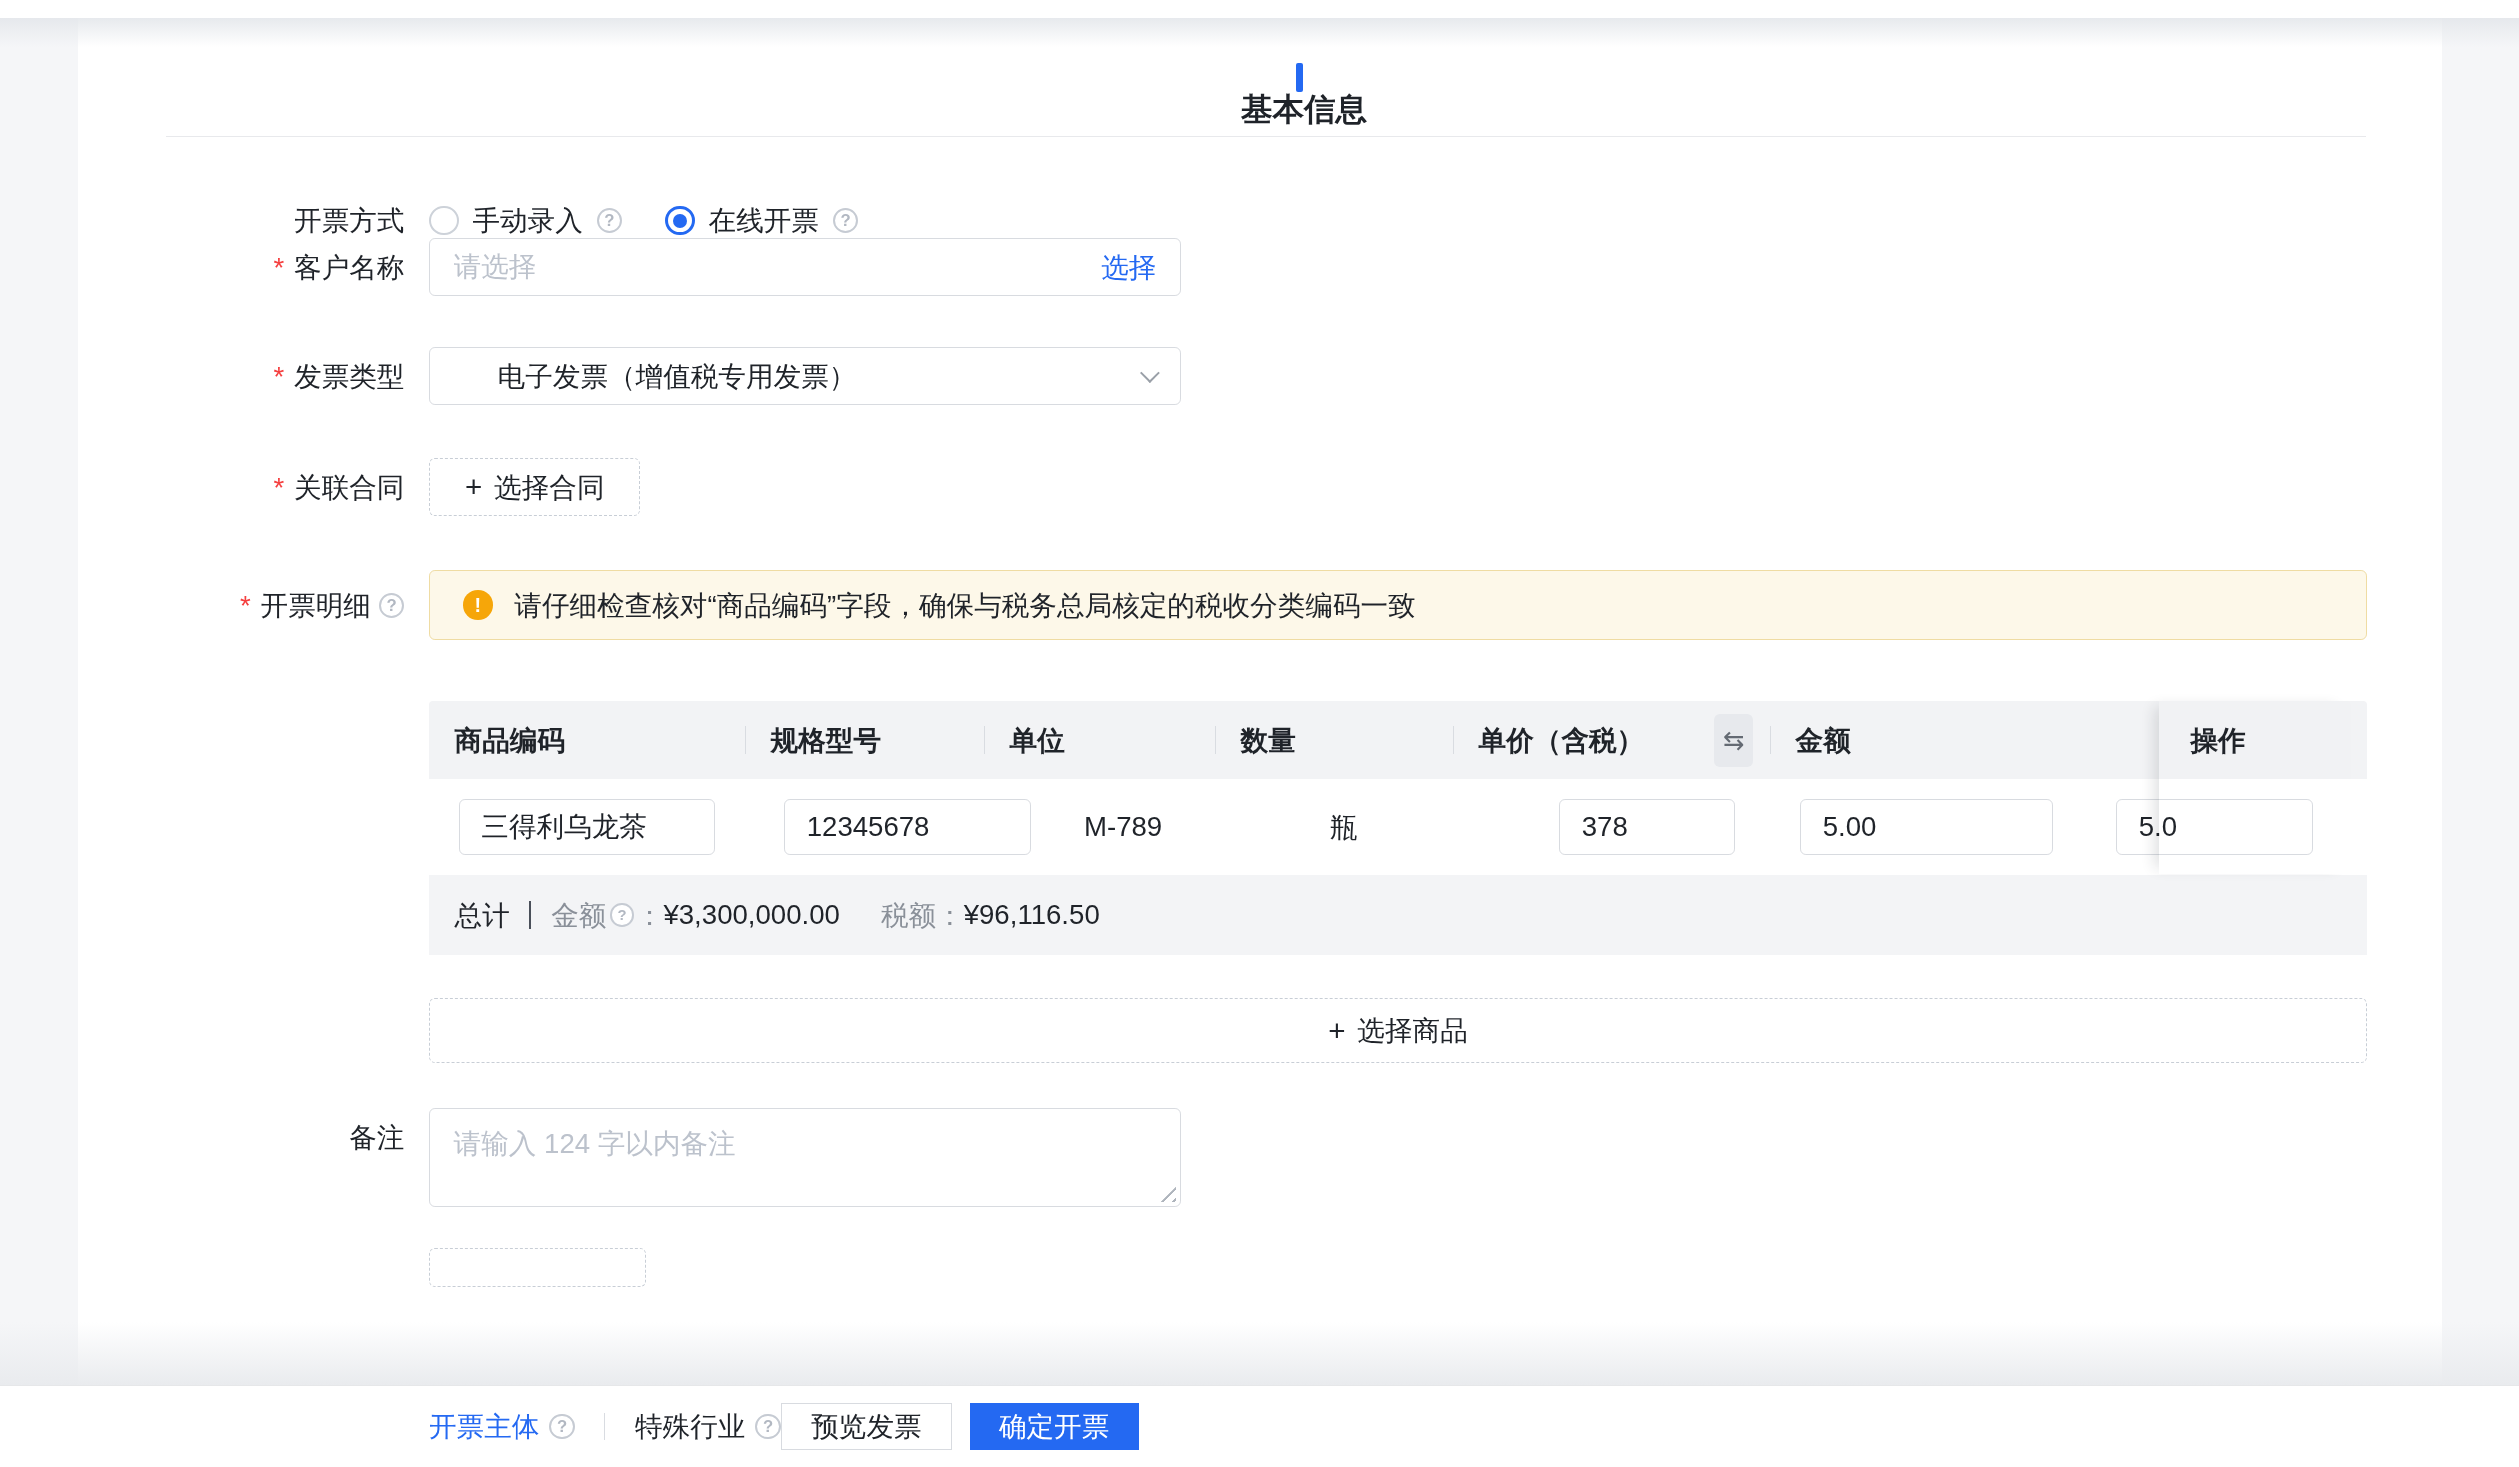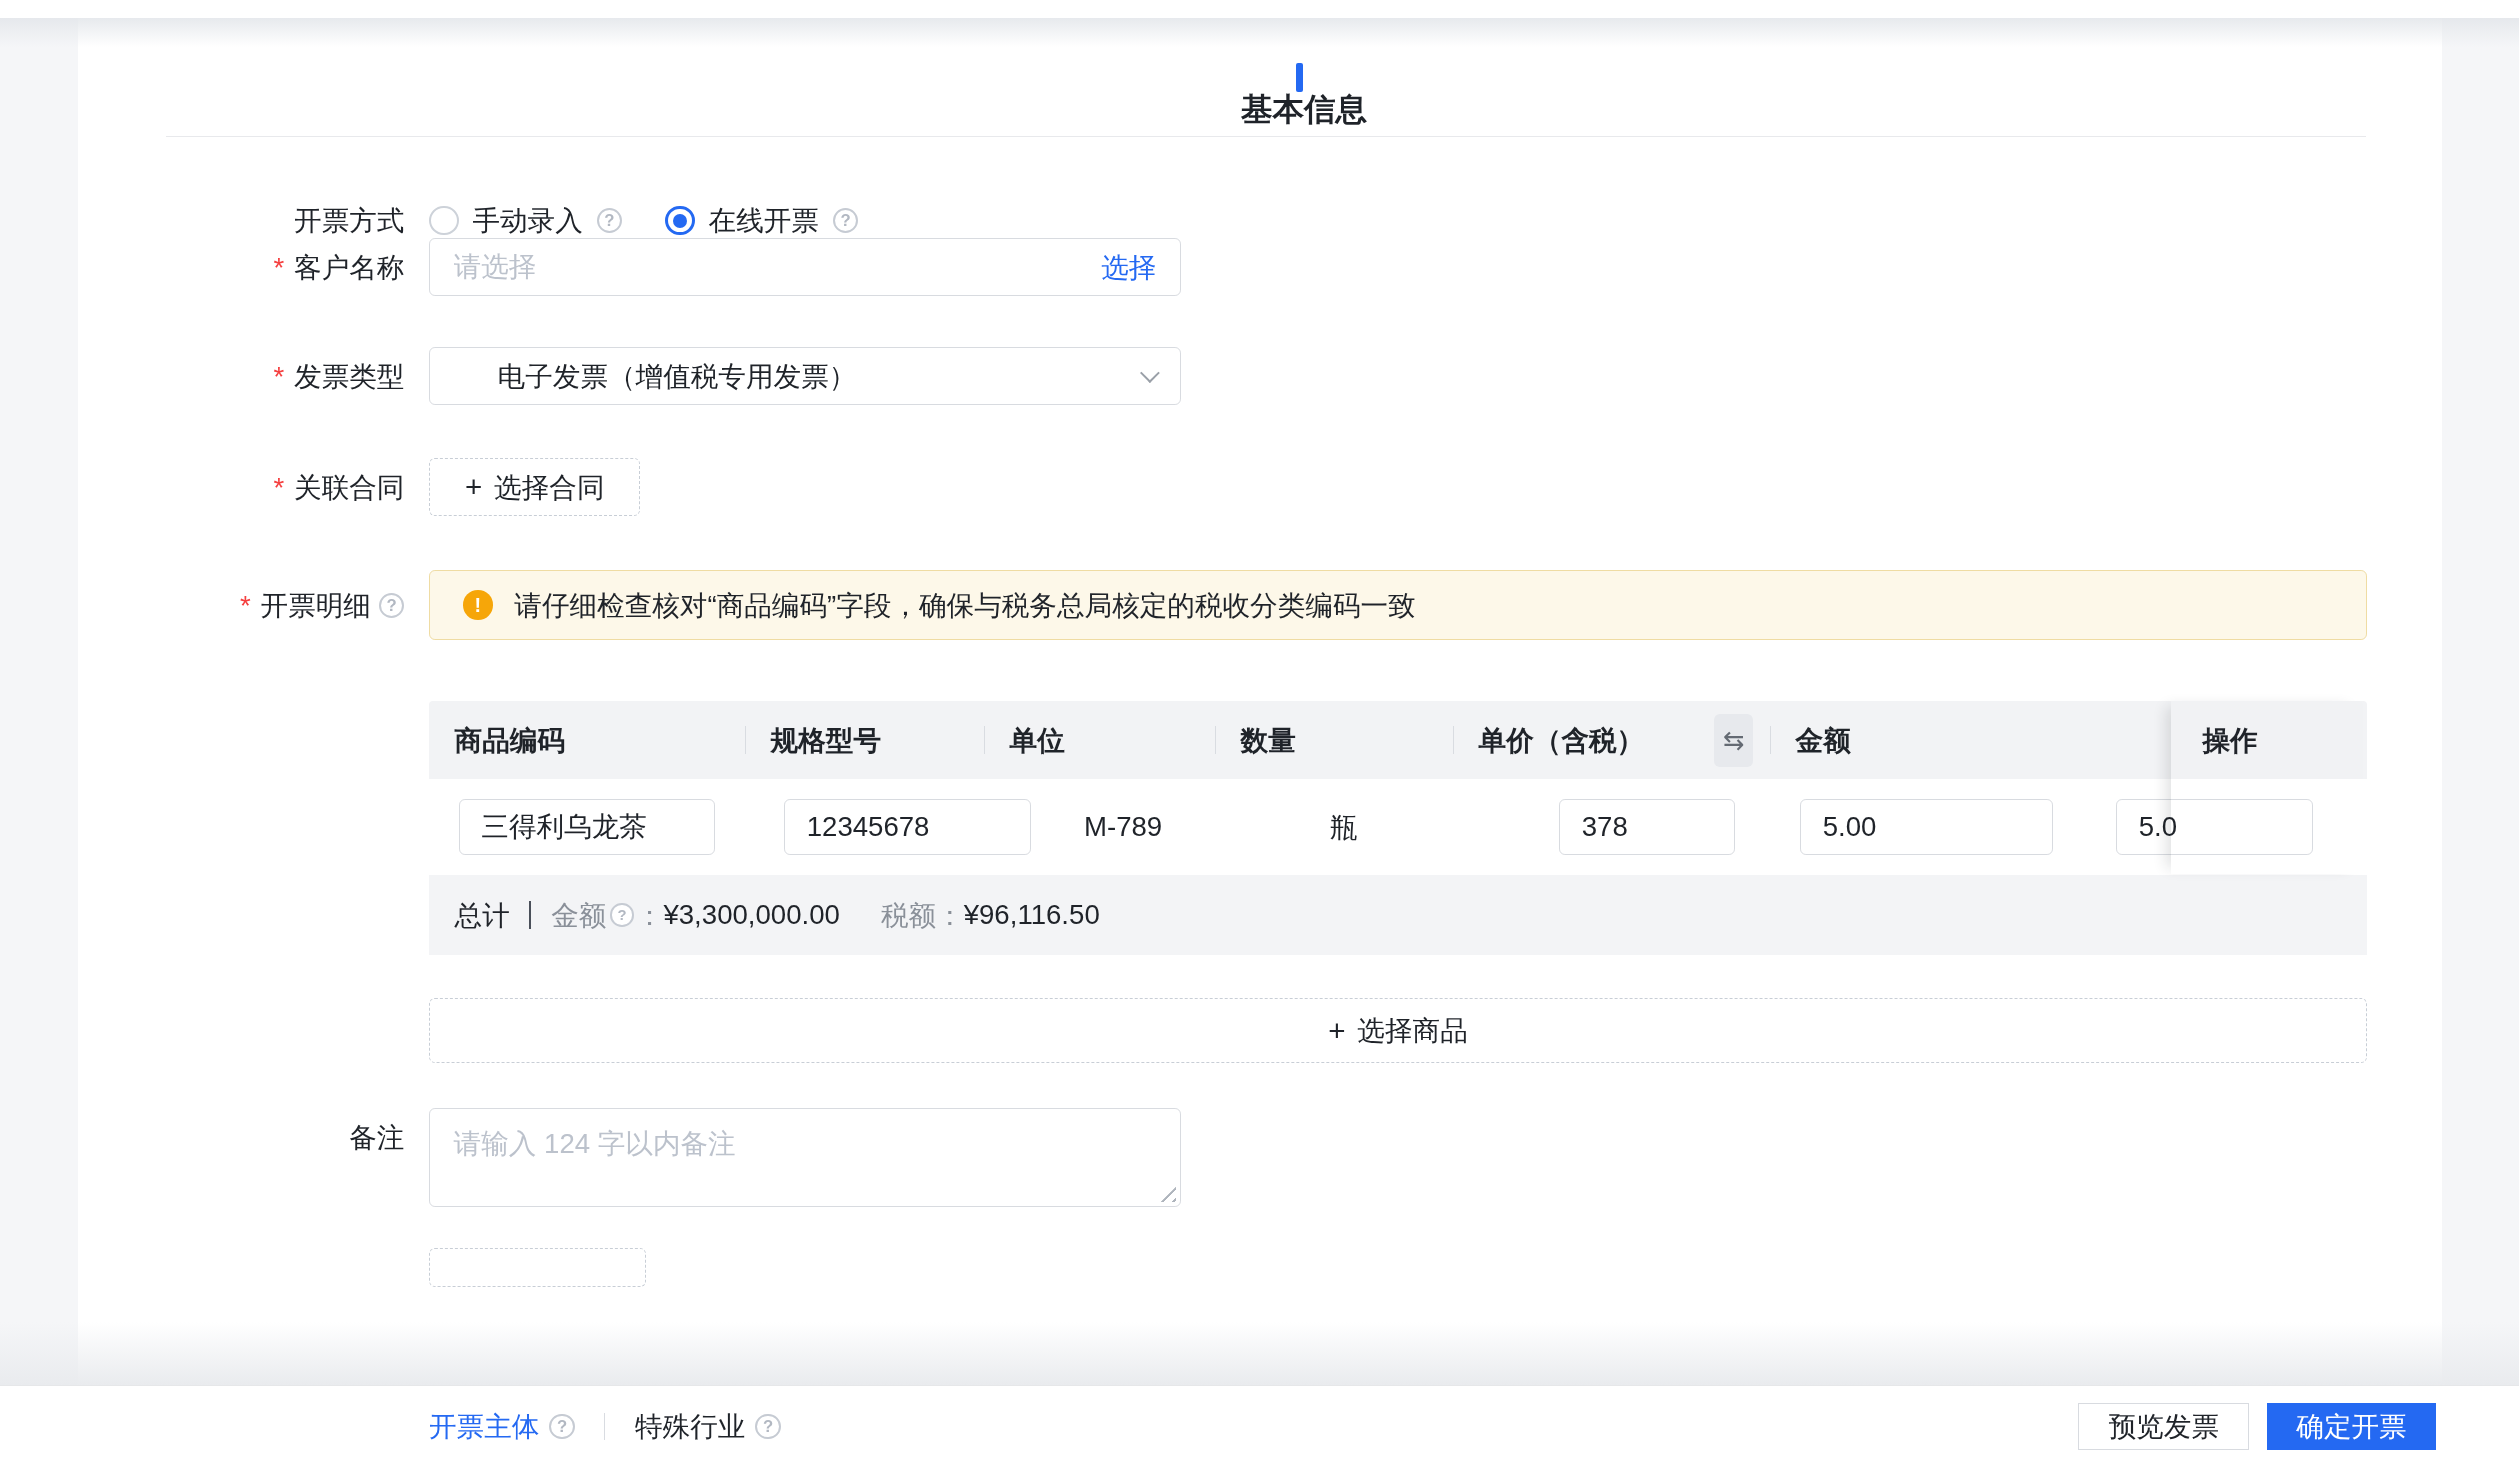--- a/index.html
+++ b/index.html
@@ -87,21 +87,21 @@
   .cell-input input { border: none; outline: none; width: 100%; font: inherit; color: #1f2329; background: transparent; }
   .cell-text { position: absolute; top: 0; height: 96px; display: flex; align-items: center; }
   .in-name  { left: 29.6px;  width: 256px; }
   .in-code  { left: 355px; width: 247px; }
   .tx-spec  { left: 655px; }
   .tx-unit  { left: 901px; }
   .in-qty   { left: 1130px; width: 176px; }
   .in-price { left: 1371px; width: 253px; }
   .in-amount{ left: 1687px; width: 197px; }
 
-  .ops-overlay { position: absolute; top: 0; right: 4px; width: 192px; height: 173px; z-index: 3;
+  .ops-overlay { position: absolute; top: 0; right: 16px; width: 192px; height: 173px; z-index: 3;
     box-shadow: -9.9px 0 13.8px -5.9px rgba(31,35,41,0.14); }
   .ops-head { height: 78px; background: #f1f2f4; display: flex; align-items: center; padding-left: 31.5px;
     font-weight: 700; border-radius: 0 3.9px 0 0; }
   .ops-body { height: 96px; background: #fff; display: flex; align-items: center; padding-left: 32.5px; }
 
   .totals-row { height: 80px; background: #f3f4f6; display: flex; align-items: center; padding-left: 25.6px; gap: 0; }
   .totals-row .sep { width: 2px; height: 27.6px; background: #4a505a; margin: 0 19.7px; }
   .muted { color: #8a9099; }
   .totals-row .help-icon { width: 23.6px; height: 23.6px; font-size: 14.8px; margin: 0 2px 0 3.9px; }
   .tot-val { font-weight: 400; }
@@ -115,21 +115,21 @@
     font: inherit; padding: 15.8px 23.6px; background: transparent; color: #1f2329; }
   .resize-corner { position: absolute; right: 3.9px; bottom: 3.9px; width: 15.8px; height: 15.8px; cursor: nwse-resize;
     background: repeating-linear-gradient(135deg, transparent 0 3.9px, #aeb4bc 3.9px 5.9px, transparent 5.9px 7.9px);
     clip-path: polygon(100% 0, 100% 100%, 0 100%); }
 
   .partial-dashed { width: 217px; height: 39px; margin: 41px 0 0 351px;
     border: 1px dashed #c8ced6; border-radius: 5.9px; background: #fff; }
 
   
   .footer { height: 83px; background: #fff; border-top: 1px solid #e6e7e9;
-    display: flex; align-items: center; justify-content: space-between; padding: 0 84px 0 429px; }
+    display: flex; align-items: center; padding: 0 84px 0 429px; }
   .footer-links { display: flex; align-items: center; }
   .flink { display: flex; align-items: center; gap: 9.9px; cursor: pointer; }
   .flink-div { width: 1px; height: 27.6px; background: #d9dce1; margin: 0 29.6px; }
   .footer-btns { display: flex; align-items: center; gap: 17.7px; }
   .btn { height: 47px; border-radius: 0; font: inherit; cursor: pointer;
     display: flex; align-items: center; justify-content: center; }
   .btn-outline { width: 171px; background: #fff; border: 1px solid #d8dbe0; color: #1f2329; }
   .btn-primary { width: 169px; background: #2469f2; border: 1px solid #2469f2; color: #fff; }
 </style>
 </head>

